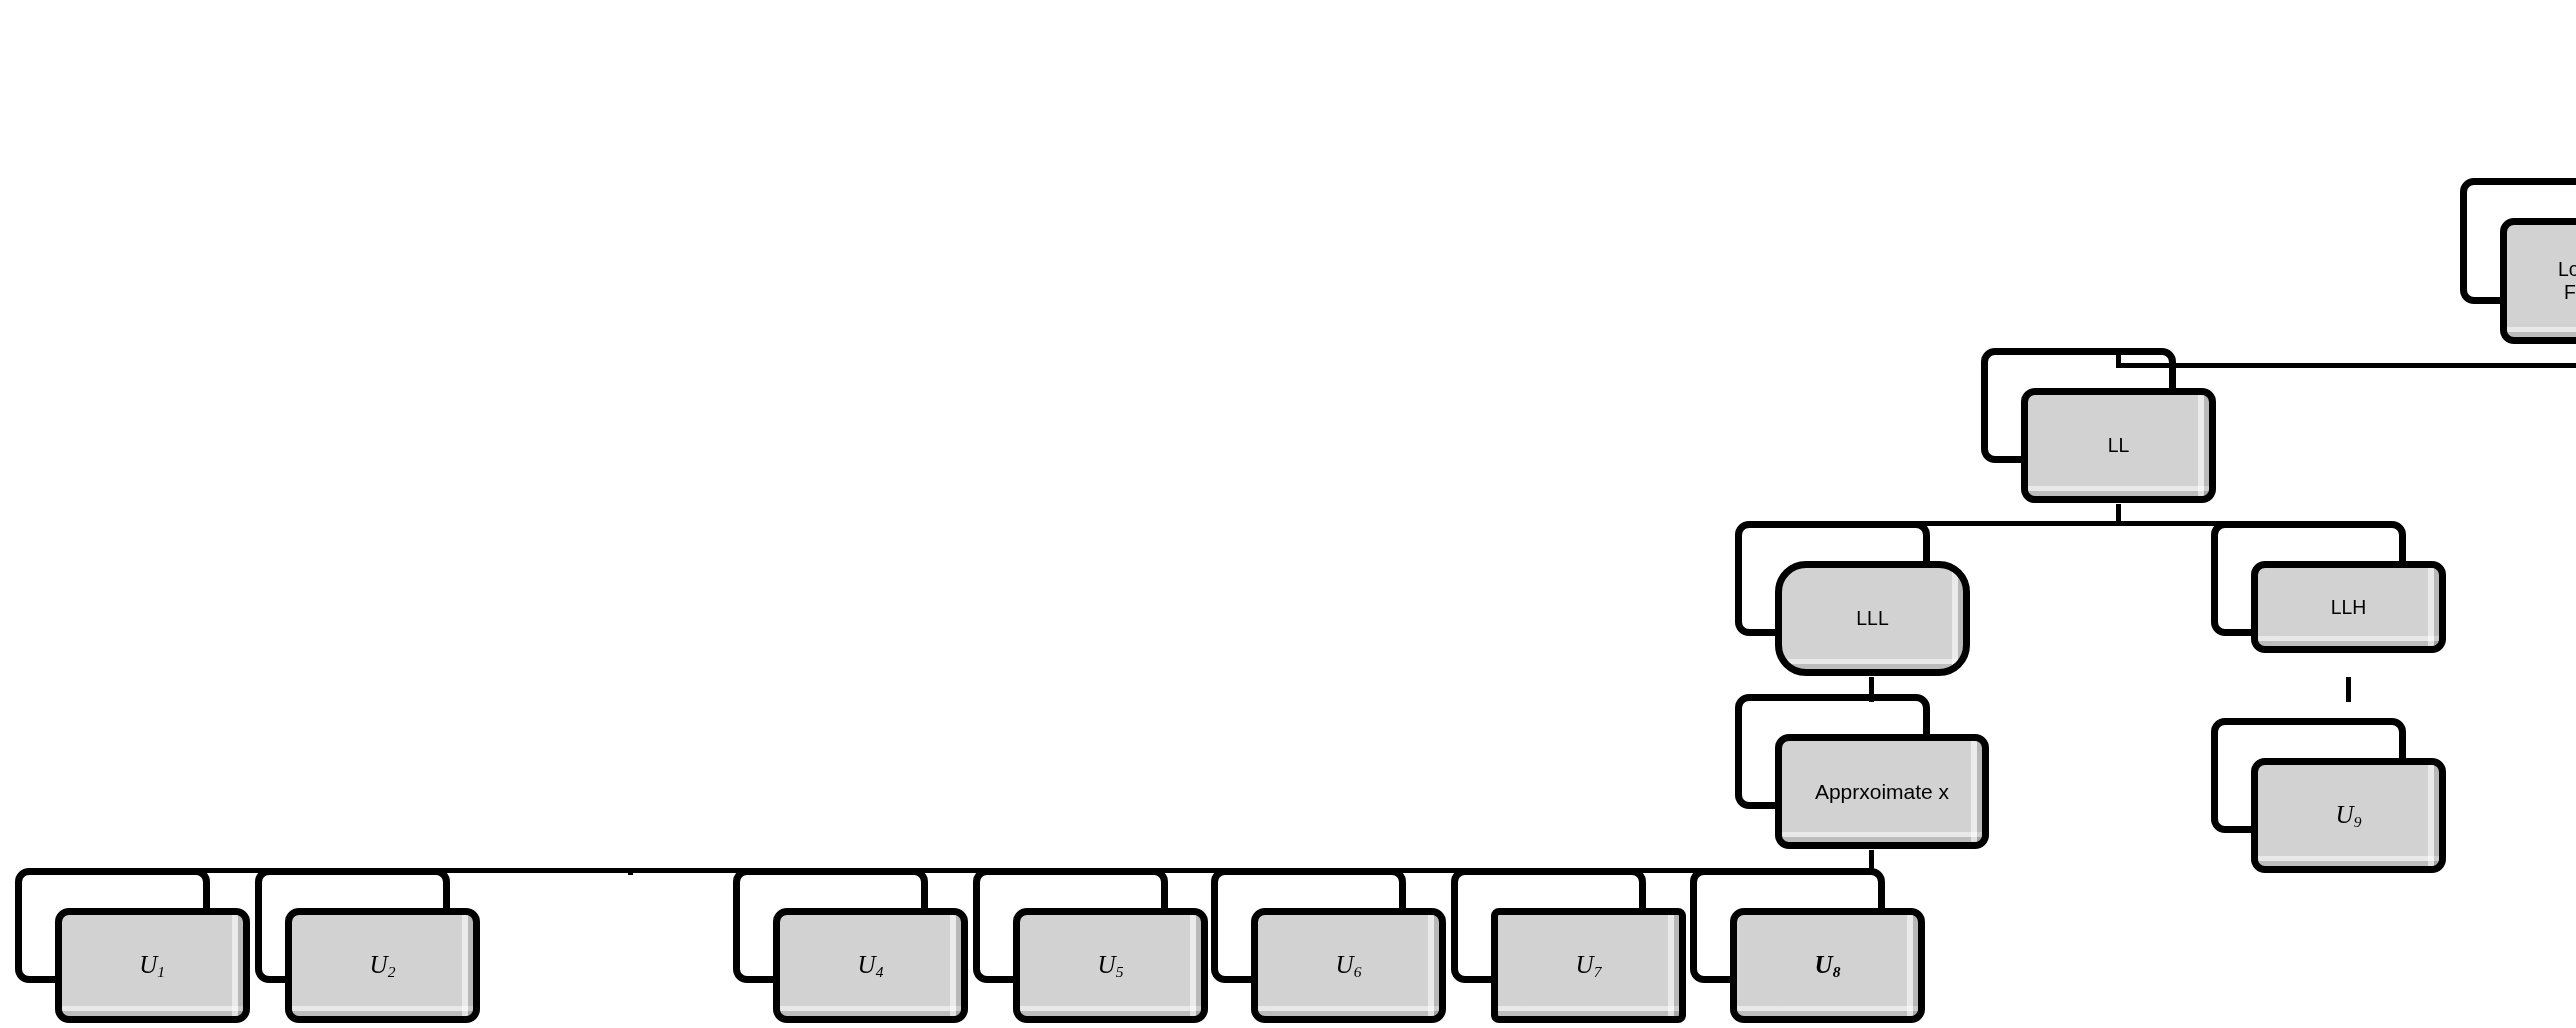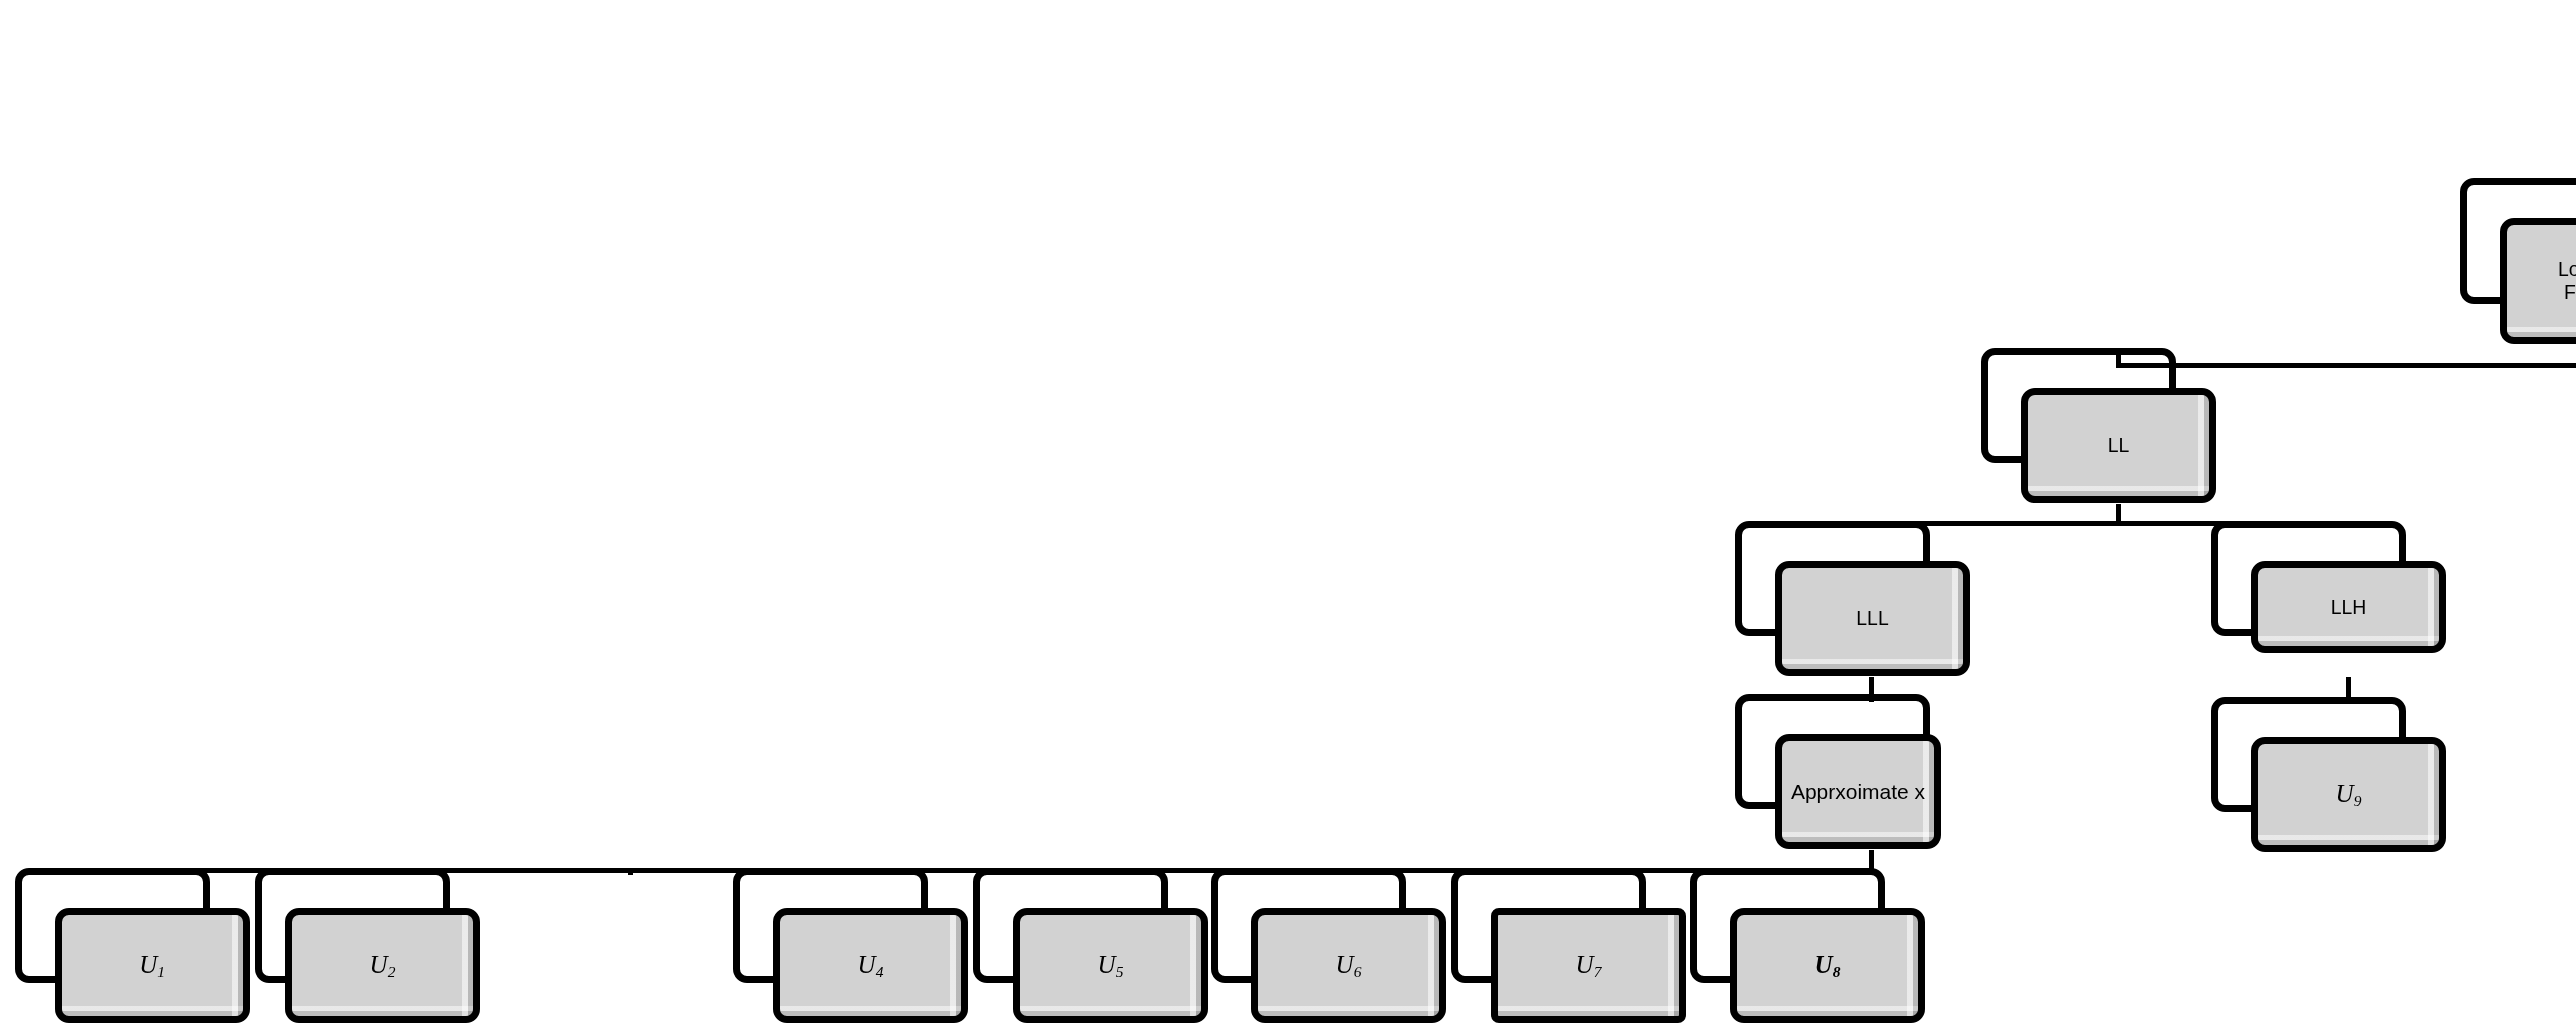--- a/index.html
+++ b/index.html
@@ -98,37 +98,37 @@
       </div>
     </div>
     <div class="node" style="left: 1981px; top: 348px; width: 235px; height: 155px;">
       <div class="back" style="width: 195px; height: 115px;"></div>
       <div class="front" style="left: 40px; top: 40px; width: 195px; height: 115px;">
         <div class="label plain">LL</div>
       </div>
     </div>
     <div class="node" style="left: 1735px; top: 521px; width: 235px; height: 155px;">
       <div class="back" style="width: 195px; height: 115px;"></div>
-      <div class="front" style="left: 40px; top: 40px; width: 195px; height: 115px;">
+      <div class="front" style="left: 40px; top: 40px; width: 195px; height: 115px; border-radius: 31px;">
         <div class="label plain">LLL</div>
       </div>
     </div>
     <div class="node" style="left: 2211px; top: 521px; width: 235px; height: 155px;">
       <div class="back" style="width: 195px; height: 115px;"></div>
       <div class="front" style="left: 40px; top: 40px; width: 195px; height: 92px;">
         <div class="label plain">LLH</div>
       </div>
     </div>
     <div class="node" style="left: 1735px; top: 694px; width: 235px; height: 155px;">
       <div class="back" style="width: 195px; height: 115px;"></div>
-      <div class="front" style="left: 40px; top: 40px; width: 166px; height: 115px;">
+      <div class="front" style="left: 40px; top: 40px; width: 214px; height: 115px;">
         <div class="label plain" style="font-size: 21px; white-space: normal; line-height: 1.22; padding: 0px 3.1px;">Apprxoimate x</div>
       </div>
     </div>
-    <div class="node" style="left: 2211px; top: 697px; width: 235px; height: 155px; padding-left: 48px;">
+    <div class="node" style="left: 2211px; top: 718px; width: 235px; height: 155px; padding-left: 48px;">
       <div class="back" style="width: 195px; height: 115px;"></div>
       <div class="front" style="left: 40px; top: 40px; width: 195px; height: 115px;">
         <div class="label math"><span>U</span><sub>9</sub></div>
       </div>
     </div>
     <div class="node" style="left: 14.7px; top: 868px; width: 235px; height: 155px;">
       <div class="back" style="width: 195px; height: 115px;"></div>
       <div class="front" style="left: 40px; top: 40px; width: 195px; height: 115px;">
         <div class="label math"><span>U</span><sub>1</sub></div>
       </div>

